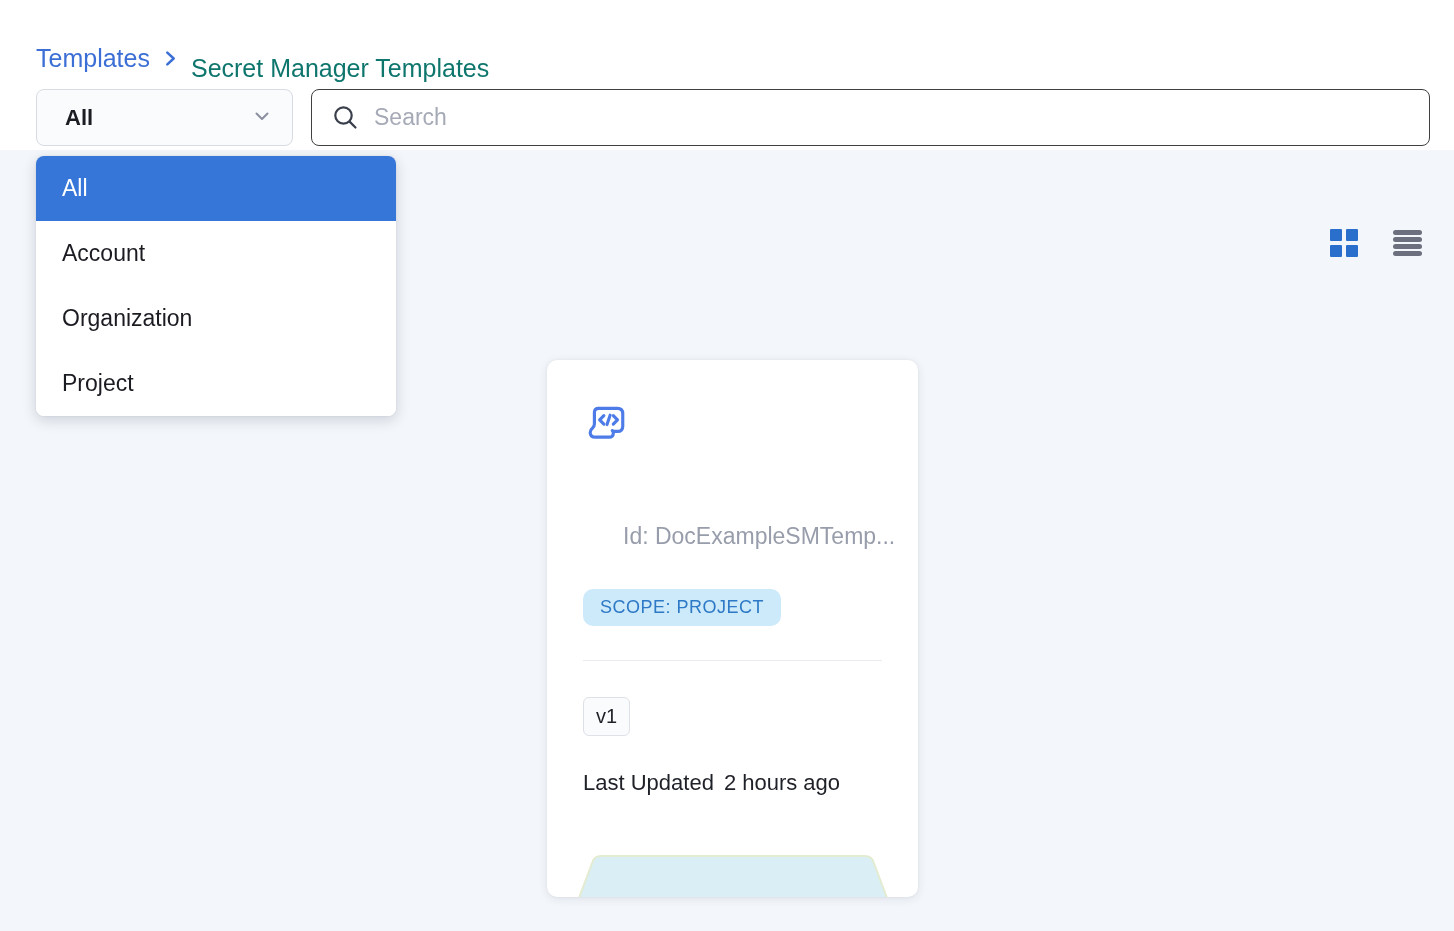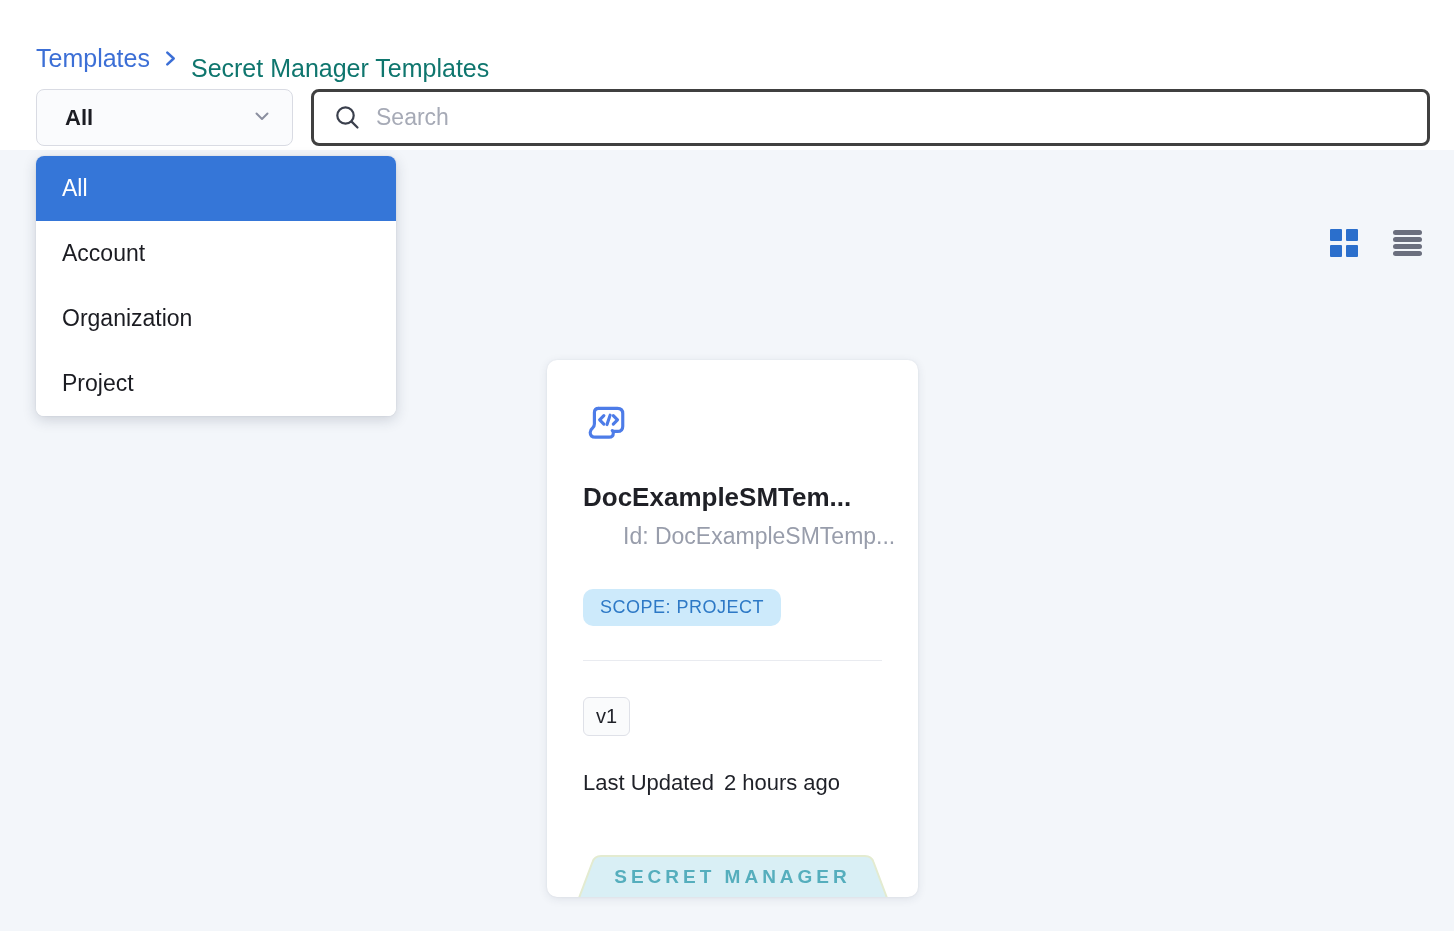--- a/index.html
+++ b/index.html
@@ -26,21 +26,21 @@
   .scope-select {
     position:absolute; left:36px; top:89px; width:257px; height:57px;
     background:#fafbfd; border:1px solid #d9dbe3; border-radius:8px;
     display:flex; align-items:center; padding:0 20px 0 28px; cursor:pointer;
   }
   .scope-select .value { flex:1; font-size:22px; font-weight:bold; color:#1c1d23; }
 
   
   .search-box {
     position:absolute; left:311px; top:89px; width:1119px; height:57px;
-    background:#ffffff; border:3px solid #404040; border-radius:8px;
+    background:#ffffff; border:1px solid #404040; border-radius:8px;
     display:flex; align-items:center; gap:15px; padding:0 20px;
   }
   .search-box input {
     flex:1; border:none; outline:none; background:transparent;
     font-size:23px; color:#1f2026; font-family:inherit;
   }
   .search-box input::placeholder { color:#a6aab6; }
 
   
   .dropdown-menu {
@@ -178,30 +178,28 @@
   <div class="card">
     <span class="card-icon">
       <svg width="42" height="42" viewBox="0 0 40 40" fill="none" stroke="#4d7ce8" stroke-width="3" stroke-linecap="round" stroke-linejoin="round">
         <path d="M12 6 H30 Q35 6 35 11 V23 Q35 28 30 28 H26"></path>
         <path d="M12 6 Q8 6 8 10 V21 Q8 23 6.5 24.5 Q4 26.5 4 29 Q4 33.5 9 33.5 H22 Q26 33.5 26 29.5 Q26 28 25 27.2"></path>
         <path d="M17 13 L13 17 L17 21"></path>
         <path d="M26 13 L30 17 L26 21"></path>
         <path d="M23 12.5 L20 21.5"></path>
       </svg>
     </span>
-    <div class="card-title">DocExampleSMTem...</div>
     <div class="card-id">Id: DocExampleSMTemp...</div>
     <div class="scope-badge">SCOPE: PROJECT</div>
     <div class="card-divider"></div>
     <div class="version-chip">v1</div>
     <div class="last-updated">
       <span>Last Updated</span>
       <span>2 hours ago</span>
     </div>
     <div class="ribbon">
       <svg width="312" height="43" viewBox="0 0 312 43">
         <path d="M2 43 L15.5 7 Q17.5 1 24 1 L288 1 Q294.5 1 296.5 7 L310 43 Z" fill="#d9eff5" stroke="#e3ebd0" stroke-width="2"></path>
       </svg>
-      <div class="ribbon-label">SECRET MANAGER</div>
     </div>
   </div>
 
 </div>
 
 </body></html>

